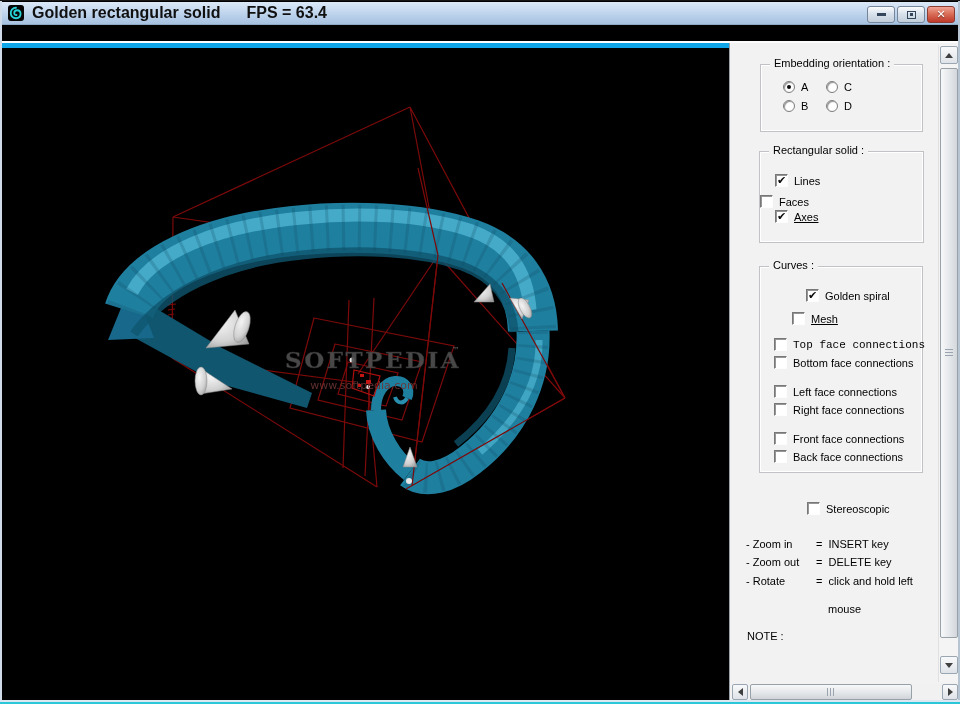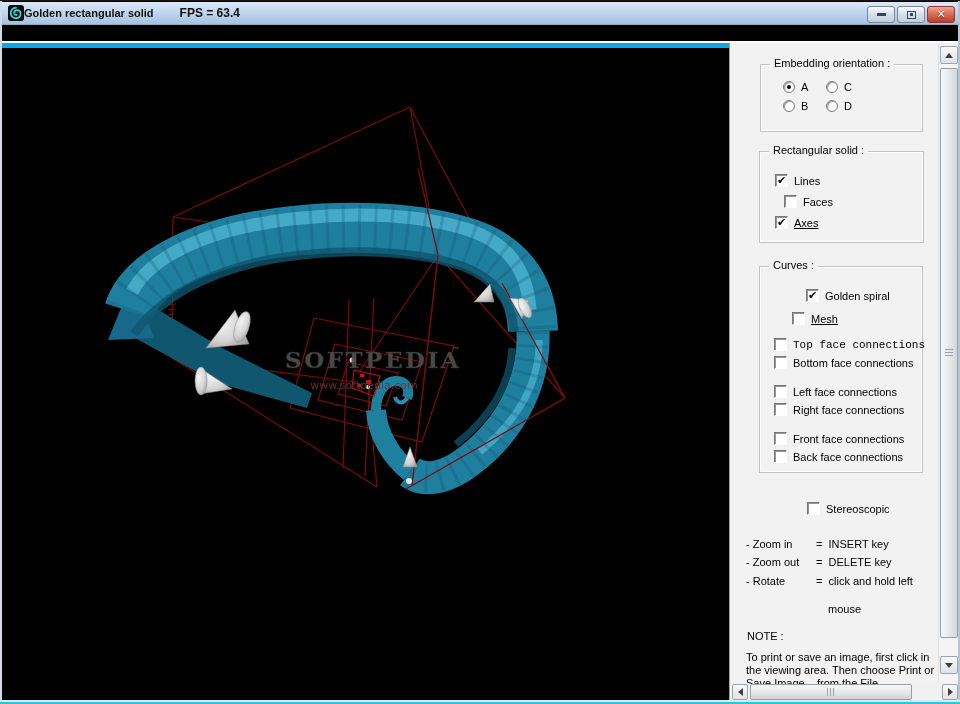--- a/index.html
+++ b/index.html
@@ -16,22 +16,22 @@
     background:linear-gradient(#dde7f1 0 2px,#2cc6d9 2px 4px);}
   
   .titlebar{
     position:absolute;left:1px;top:1px;right:1px;height:23px;
     background:linear-gradient(#dce9f7,#bdd3ec 55%,#a7c1e0);
     display:flex;align-items:center;padding-left:7px;
     border-bottom:1px solid #8fa8c4;
   }
   .app-icon{width:16px;height:16px;background:#060606;border-radius:3px;
     display:flex;align-items:center;justify-content:center;flex:0 0 auto;}
-  .title-text{font-size:11px;font-weight:700;color:#101010;white-space:pre;}
-  .fps-text{font-size:12px;font-weight:700;color:#101010;margin-left:26px;}
+  .title-text{font-size:16px;font-weight:700;color:#101010;margin-left:8px;white-space:pre;}
+  .fps-text{font-size:16px;font-weight:700;color:#101010;margin-left:26px;}
   .winbtns{position:absolute;right:4px;top:4px;display:flex;gap:2px;}
   .wbtn{width:28px;height:17px;border:1px solid #75859a;border-radius:3px;
     background:linear-gradient(#fbfcfd,#d9e2ec 45%,#c2cedb);
     display:flex;align-items:center;justify-content:center;position:relative;}
   .wbtn.close{border-color:#8c3c30;background:linear-gradient(#efa395,#d96f59 45%,#c0392a);}
   .ico-min{width:9px;height:3px;background:#33465c;}
   .ico-max{width:9px;height:8px;border:1px solid #33465c;position:relative;}
   .ico-max::after{content:"";position:absolute;left:2px;top:1px;width:3px;height:3px;background:#33465c;}
   .ico-close{color:#fff;font-size:11px;font-weight:900;line-height:11px;text-shadow:0 1px 1px #6d2418;}
   
@@ -204,25 +204,25 @@
         <span class="lbl">D</span>
       </div>
     </div>
 
     <div class="groupbox" style="left:29px;top:108px;width:165px;height:92px;">
       <span class="legend">Rectangular solid :</span>
       <div class="opt" style="left:15px;top:22px;">
         <span class="cb on"></span>
         <span class="lbl">Lines</span>
       </div>
-      <div class="opt" style="left:24px;top:43px;">
+      <div class="opt" style="left:0;top:43px;">
         <span class="cb"></span>
         <span class="lbl">Faces</span>
       </div>
-      <div class="opt" style="left:15px;top:64px;text-decoration:underline;">
+      <div class="opt" style="left:15px;top:58px;text-decoration:underline;">
         <span class="cb on"></span>
         <span class="lbl">Axes</span>
       </div>
     </div>
 
     <div class="groupbox" style="left:29px;top:223px;width:164px;height:207px;">
       <span class="legend">Curves :</span>
       <div class="opt" style="left:14px;top:22px;padding-left:32px;">
         <span class="cb on"></span>
         <span class="lbl">Golden spiral</span>
@@ -270,25 +270,20 @@
       <span class="sc-action">- Zoom out</span>
       <span class="sc-key">=  DELETE key</span>
     </div>
     <div class="sc-row" style="top:532px;">
       <span class="sc-action">- Rotate</span>
       <span class="sc-key">=  click and hold left</span>
     </div>
     <div class="mouse-line" style="top:560px;">mouse</div>
 
     <div class="note-title">NOTE :</div>
-    <div class="note-body">
-      <div>To print or save an image, first click in</div>
-      <div>the viewing area.  Then choose Print or</div>
-      <div>Save Image...  from the File</div>
-    </div>
 
     <div class="vscroll">
       <div class="sbtn" style="top:1px;">
           <span class="tri tri-up"></span>
         </div>
       <div class="vthumb">
           <span class="grip-v"></span>
         </div>
       <div class="sbtn" style="top:611px;">
           <span class="tri tri-down"></span>

